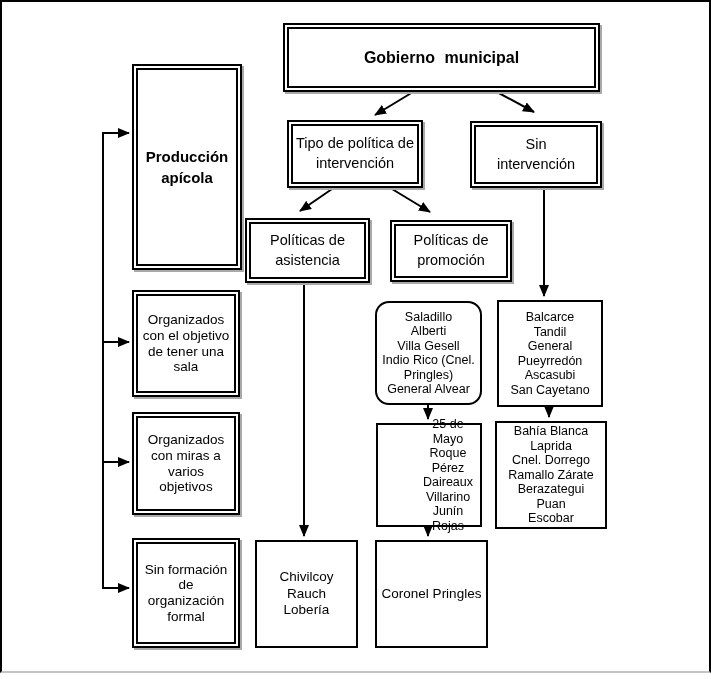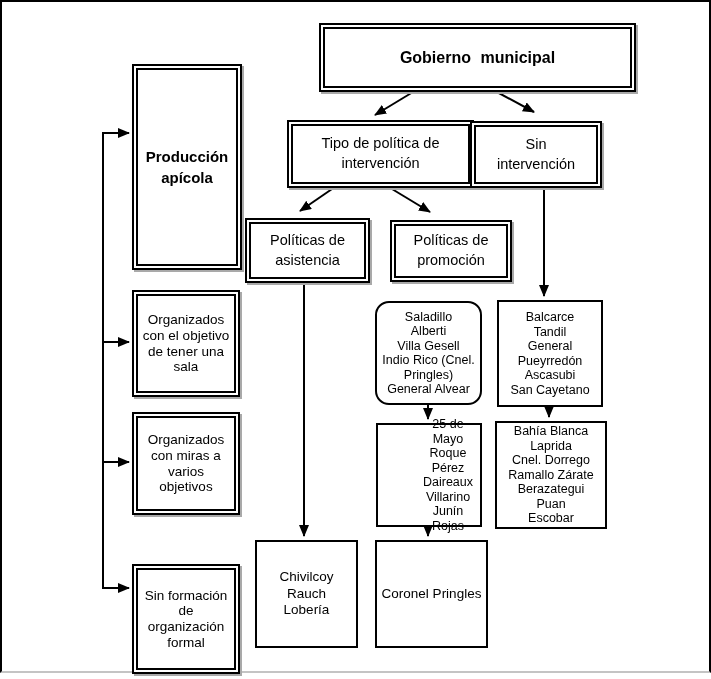--- a/index.html
+++ b/index.html
@@ -63,26 +63,26 @@
 
     <line x1="549" y1="407" x2="549" y2="417" stroke="#000" stroke-width="2" marker-end="url(#ah)"></line>
 
     <line x1="103" y1="133" x2="103" y2="588" stroke="#000" stroke-width="2"></line>
     <line x1="102" y1="133" x2="129" y2="133" stroke="#000" stroke-width="2" marker-end="url(#ah)"></line>
     <line x1="102" y1="342" x2="129" y2="342" stroke="#000" stroke-width="2" marker-end="url(#ah)"></line>
     <line x1="102" y1="462" x2="129" y2="462" stroke="#000" stroke-width="2" marker-end="url(#ah)"></line>
     <line x1="102" y1="588" x2="129" y2="588" stroke="#000" stroke-width="2" marker-end="url(#ah)"></line>
   </svg>
 
-  <div class="node double n-title" style="left:283px;top:23px;width:317px;height:69px;margin-left:36px;">Gobierno municipal</div>
+  <div class="node double n-title" style="left:283px;top:23px;width:317px;height:69px;">Gobierno municipal</div>
 
   <div class="node double n-prod" style="left:132px;top:24px;width:110px;height:206px;">Producción
 apícola</div>
 
-  <div class="node double n-mid" style="left:287px;top:120px;width:187px;height:68px;">Tipo de política de
+  <div class="node double n-mid" style="left:287px;top:120px;width:136px;height:68px;">Tipo de política de
 intervención</div>
 
   <div class="node double n-mid" style="left:470px;top:121px;width:132px;height:67px;">Sin
 intervención</div>
 
   <div class="node double n-mid" style="left:245px;top:218px;width:125px;height:65px;">Políticas de
 asistencia</div>
 
   <div class="node double n-mid" style="left:390px;top:220px;width:122px;height:62px;">Políticas de
 promoción</div>
@@ -90,21 +90,21 @@
   <div class="node double n-left" style="left:132px;top:290px;width:108px;height:107px;">Organizados
 con el objetivo
 de tener una
 sala</div>
 
   <div class="node double n-left" style="left:132px;top:412px;width:108px;height:103px;">Organizados
 con miras a
 varios
 objetivos</div>
 
-  <div class="node double n-left" style="left:132px;top:538px;width:108px;height:110px;margin-top:26px;">Sin formación
+  <div class="node double n-left" style="left:132px;top:538px;width:108px;height:110px;">Sin formación
 de
 organización
 formal</div>
 
   <div class="node single n-list" style="left:375px;top:301px;width:107px;height:104px;border-radius:14px;">Saladillo
 Alberti
 Villa Gesell
 Indio Rico (Cnel. Pringles)
 General Alvear</div>
 

